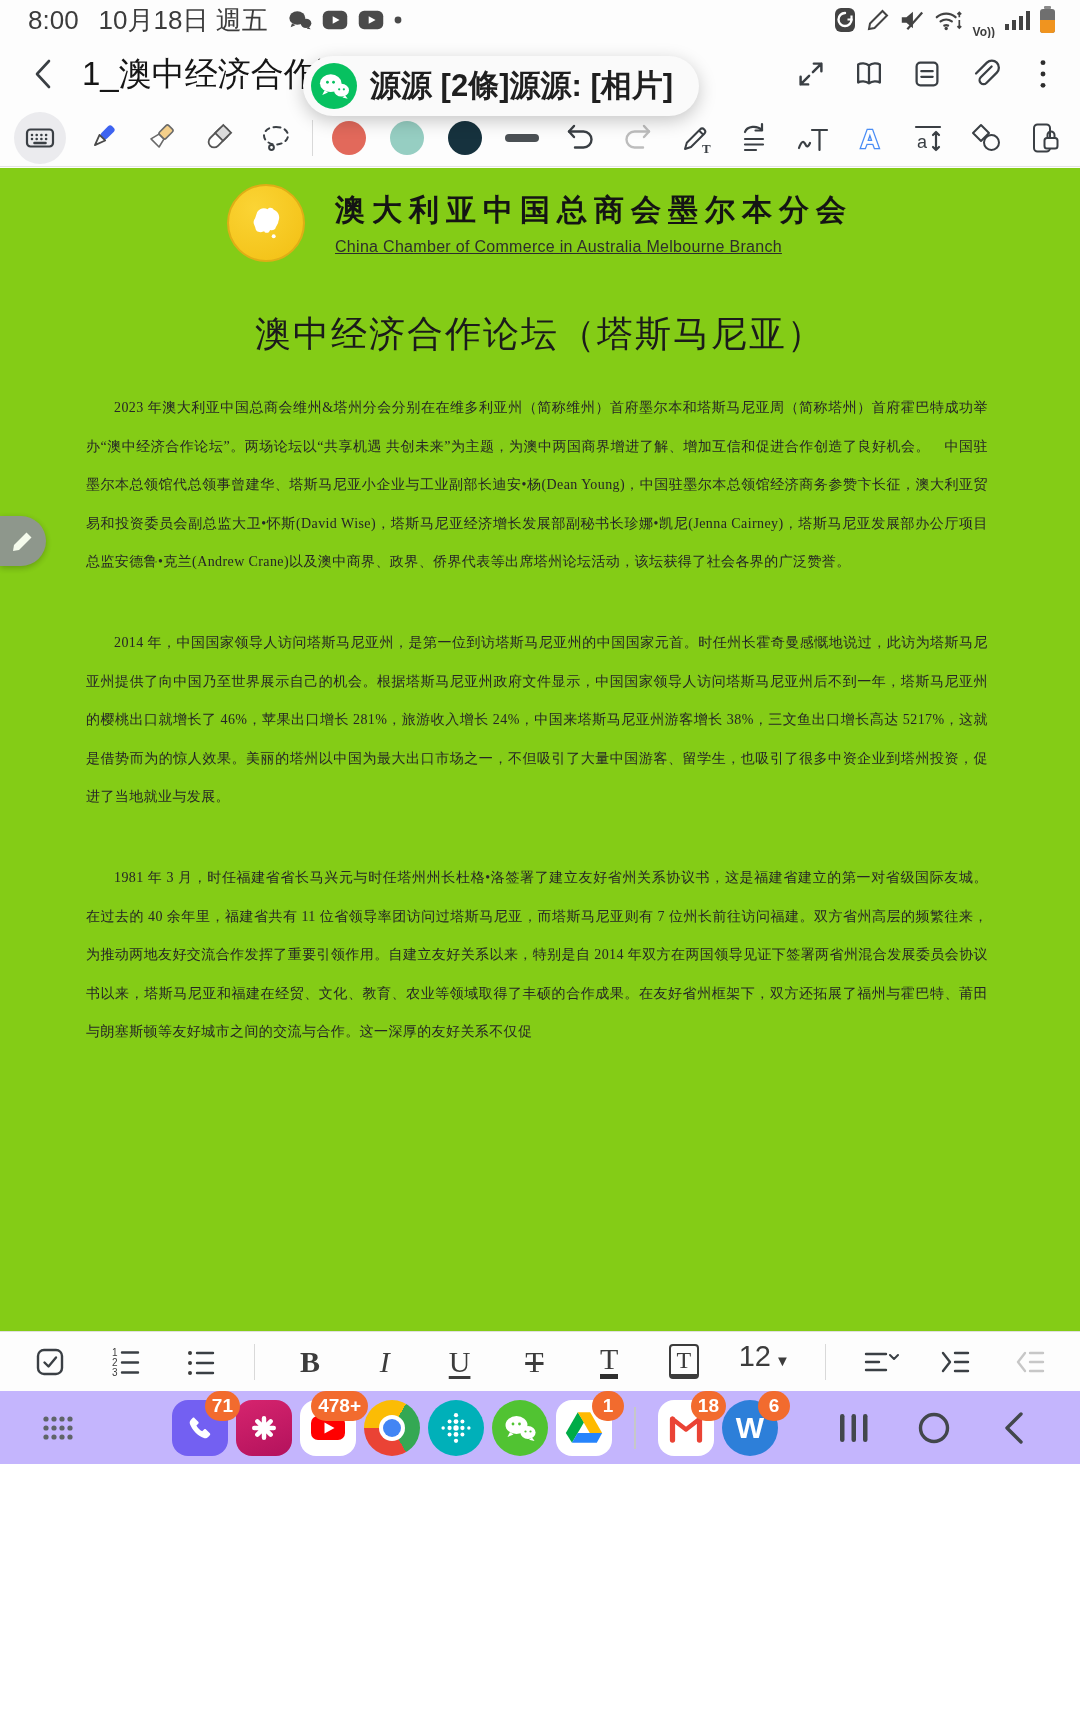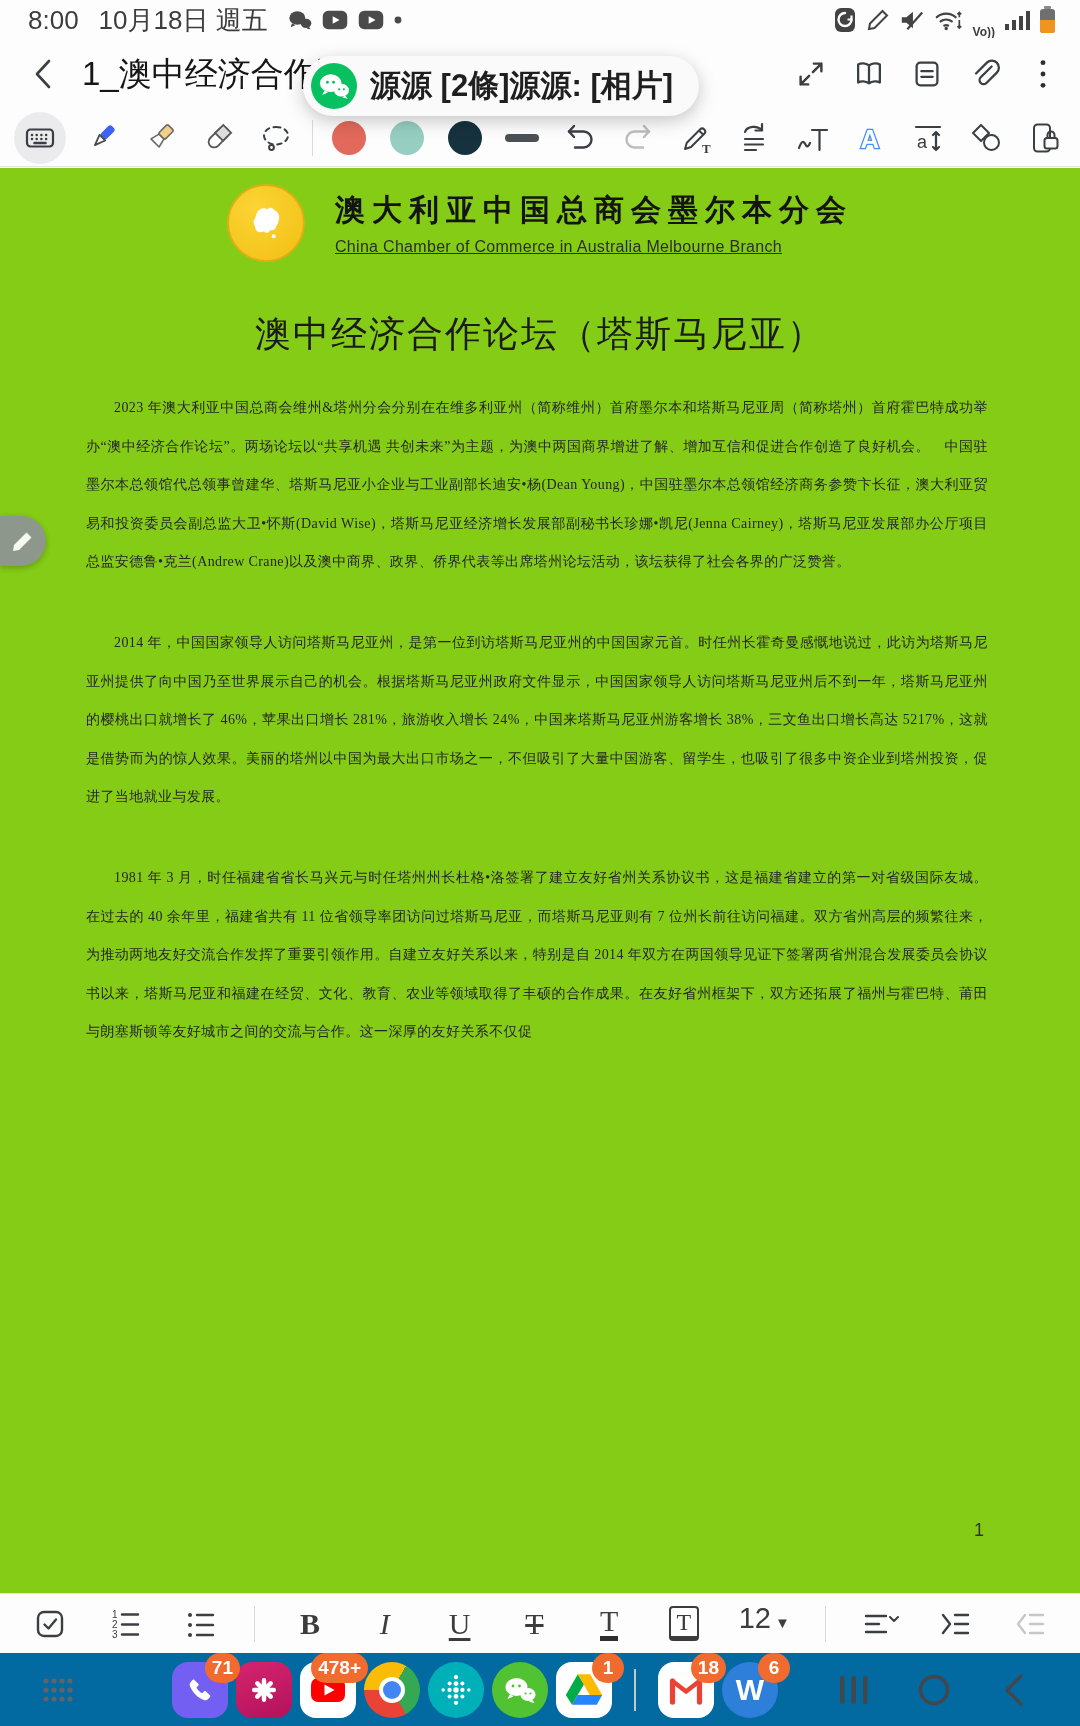--- a/index.html
+++ b/index.html
@@ -1,16 +1,16 @@
 <!DOCTYPE html>
 <html><head>
 <meta charset="utf-8">
 <style>
   html,body{margin:0;padding:0;background:#fff;}
-  .screen{position:relative;width:1080px;height:1726px;background:#fdfdfd;overflow:hidden;
+  .screen{position:relative;width:1080px;height:1464px;background:#fdfdfd;overflow:hidden;
           font-family:"Liberation Sans","DejaVu Sans",sans-serif;color:#222;}
   svg{display:block;}
   .ic{stroke:#3a3f44;fill:none;stroke-width:2.2;stroke-linecap:round;stroke-linejoin:round;}
 
   
   .status-bar{position:absolute;top:0;left:0;right:0;height:38px;display:flex;align-items:center;
               justify-content:space-between;padding:2px 24px 0 28px;box-sizing:border-box;}
   .sb-left{display:flex;align-items:center;gap:20px;font-size:26px;color:#3c3c3c;}
   .sb-left .sb-icons{display:flex;align-items:center;gap:10px;}
   .sb-right{display:flex;align-items:center;gap:9px;}
@@ -83,21 +83,21 @@
   .under-g{text-decoration:underline;text-underline-offset:4px;}
   .strike-g{text-decoration:line-through;}
   .tcolor-g{border-bottom:5px solid #2f2f2f;line-height:30px;}
   .hl-g{border:2px solid #3c3c3c;border-radius:4px;padding:0 6px;line-height:28px;font-size:24px;
         border-bottom-width:5px;}
   .fsize{display:flex;align-items:baseline;gap:4px;font-size:29px;color:#3c3c3c;}
   .fsize .caret{font-size:15px;}
   .disabled .ic{stroke:#c7c7c7;}
 
   
-  .taskbar{position:absolute;left:0;right:0;bottom:0;height:73px;background:#0369a1;display:flex;
+  .taskbar{position:absolute;left:0;right:0;bottom:0;height:73px;background:#c4b5fd;display:flex;
            align-items:center;padding:2px 36px;box-sizing:border-box;}
   .appicon{position:relative;width:56px;height:56px;flex:0 0 auto;}
   .appicon .base{width:56px;height:56px;border-radius:16px;display:flex;align-items:center;
                  justify-content:center;overflow:hidden;}
   .round .base{border-radius:50%;}
   .badge{position:absolute;top:-9px;right:-12px;min-width:18px;height:30px;border-radius:16px;
          background:#f26b2e;color:#fff;font-size:19px;font-weight:700;display:flex;align-items:center;
          justify-content:center;padding:0 7px;z-index:2;}
   .apps{display:flex;align-items:center;gap:8px;margin-left:92px;}
   .tb-div{width:2px;height:42px;background:#c6c8c8;margin:0 14px;}

